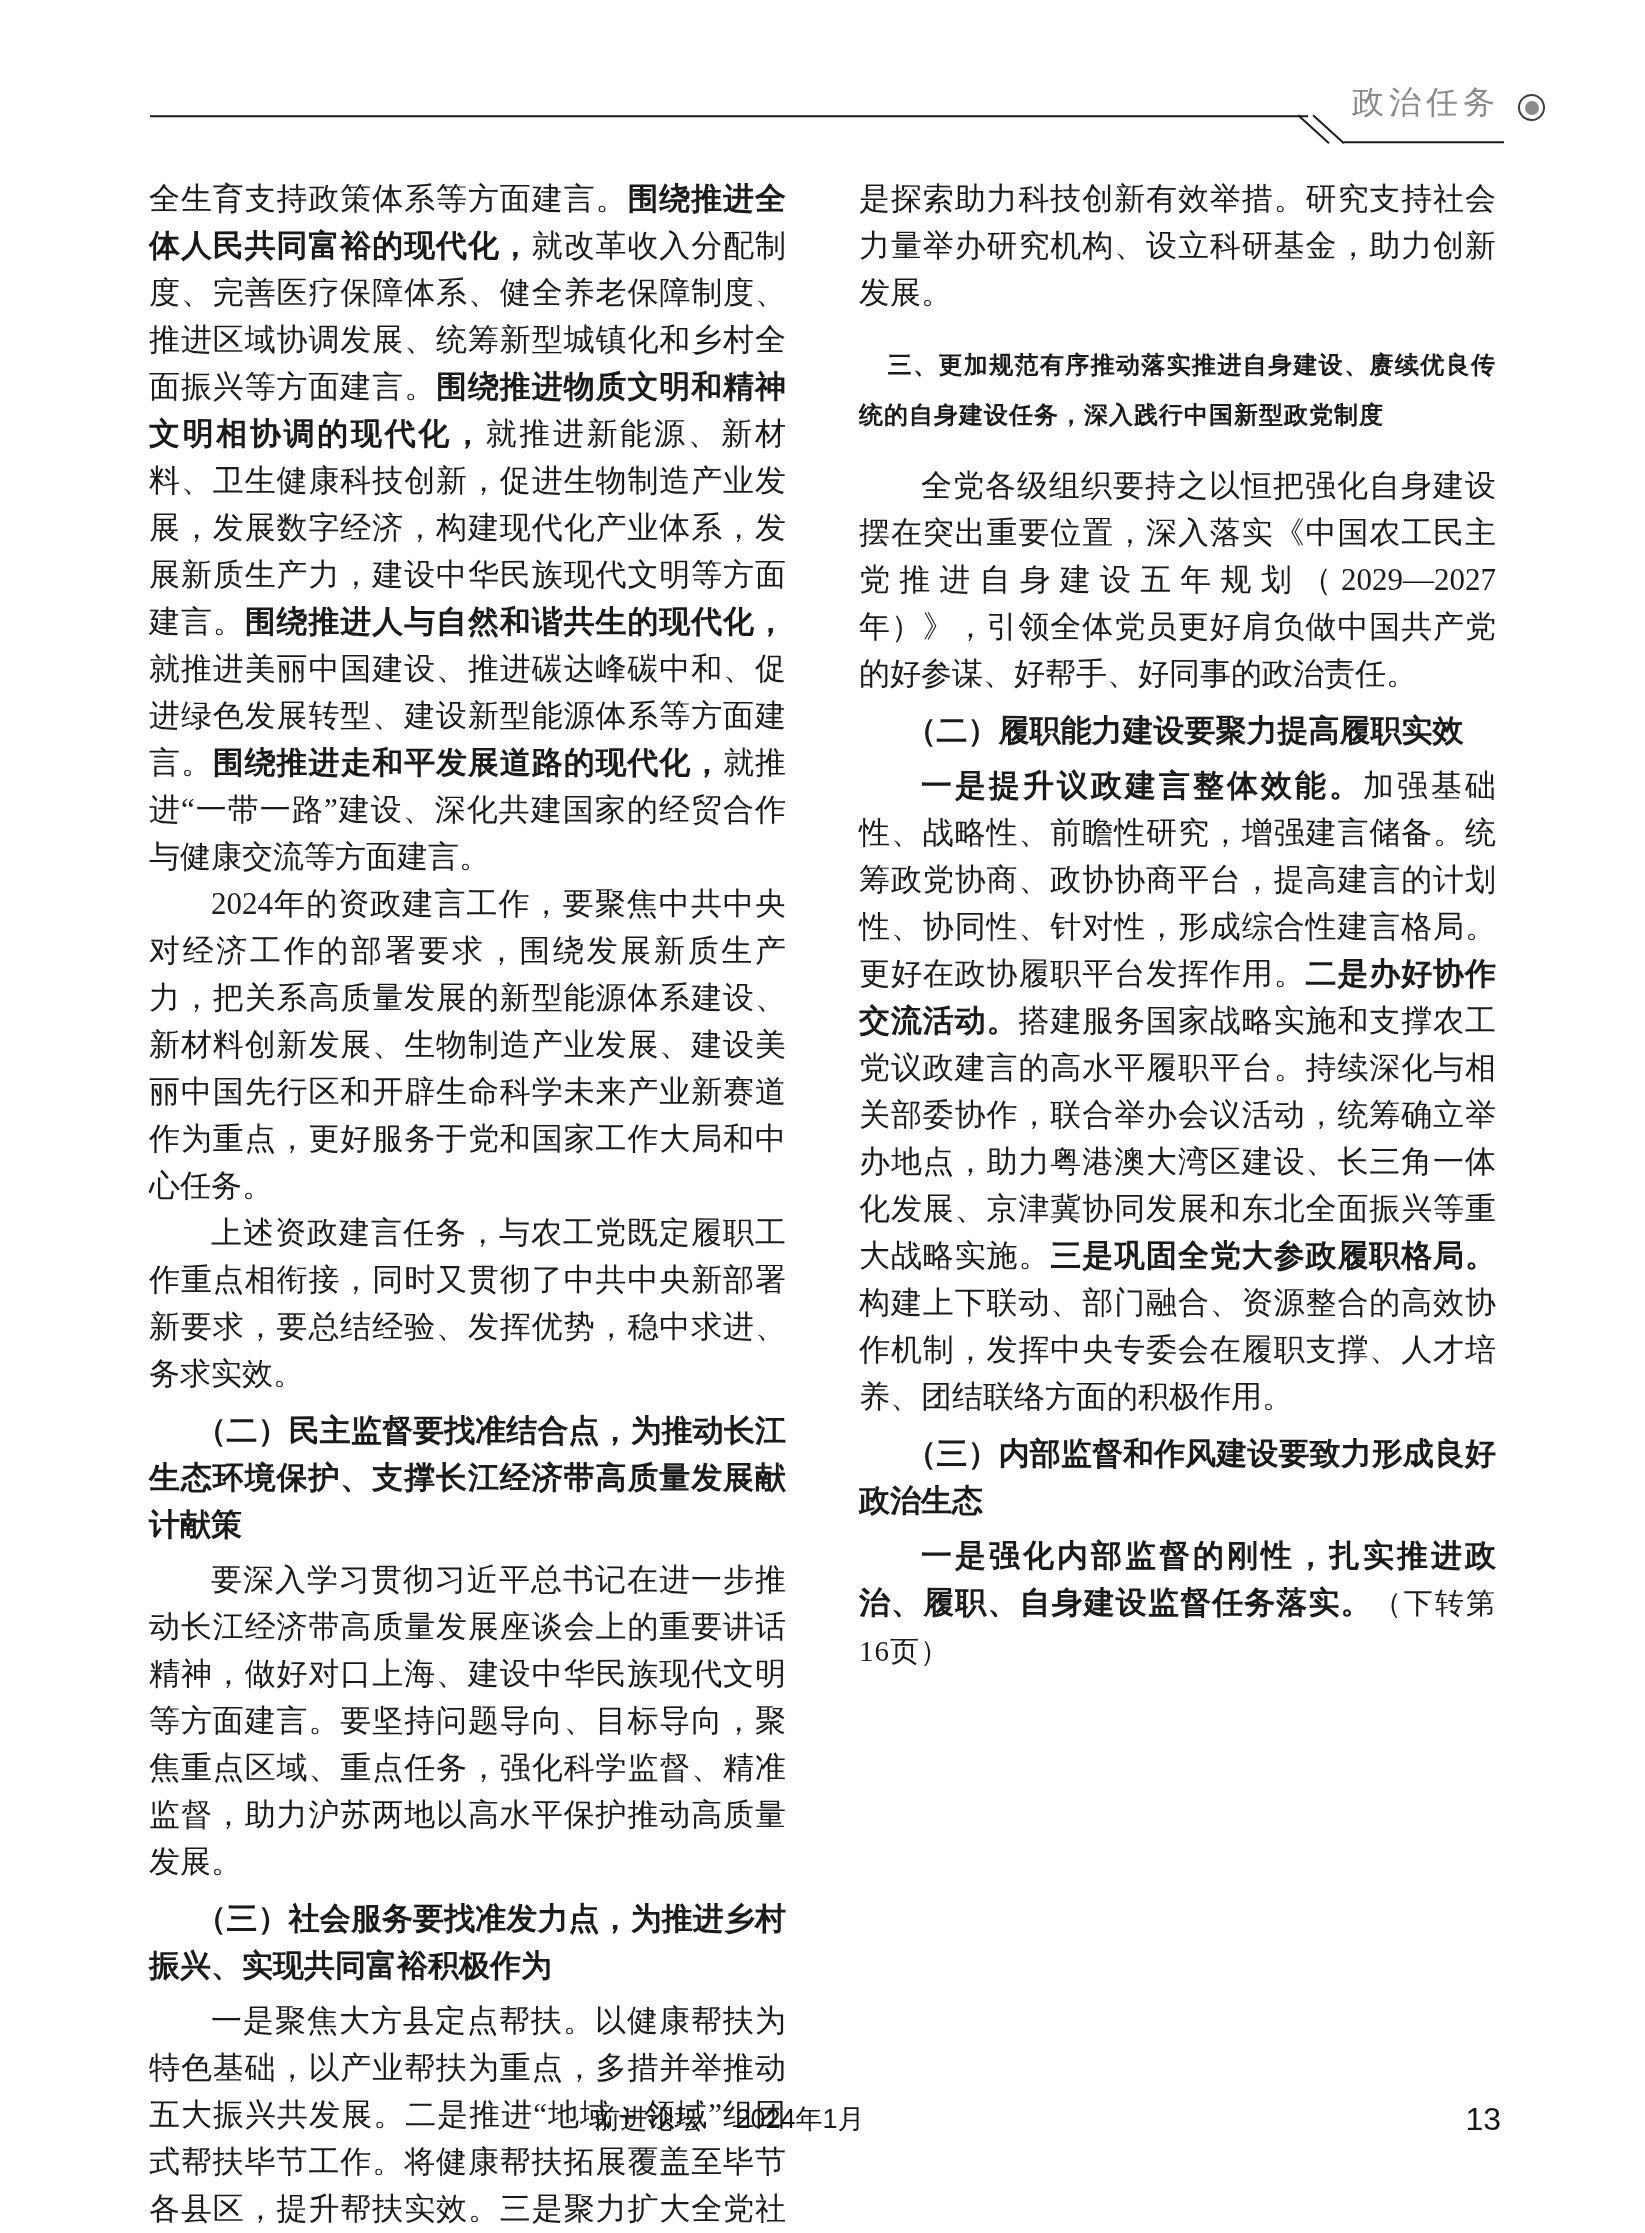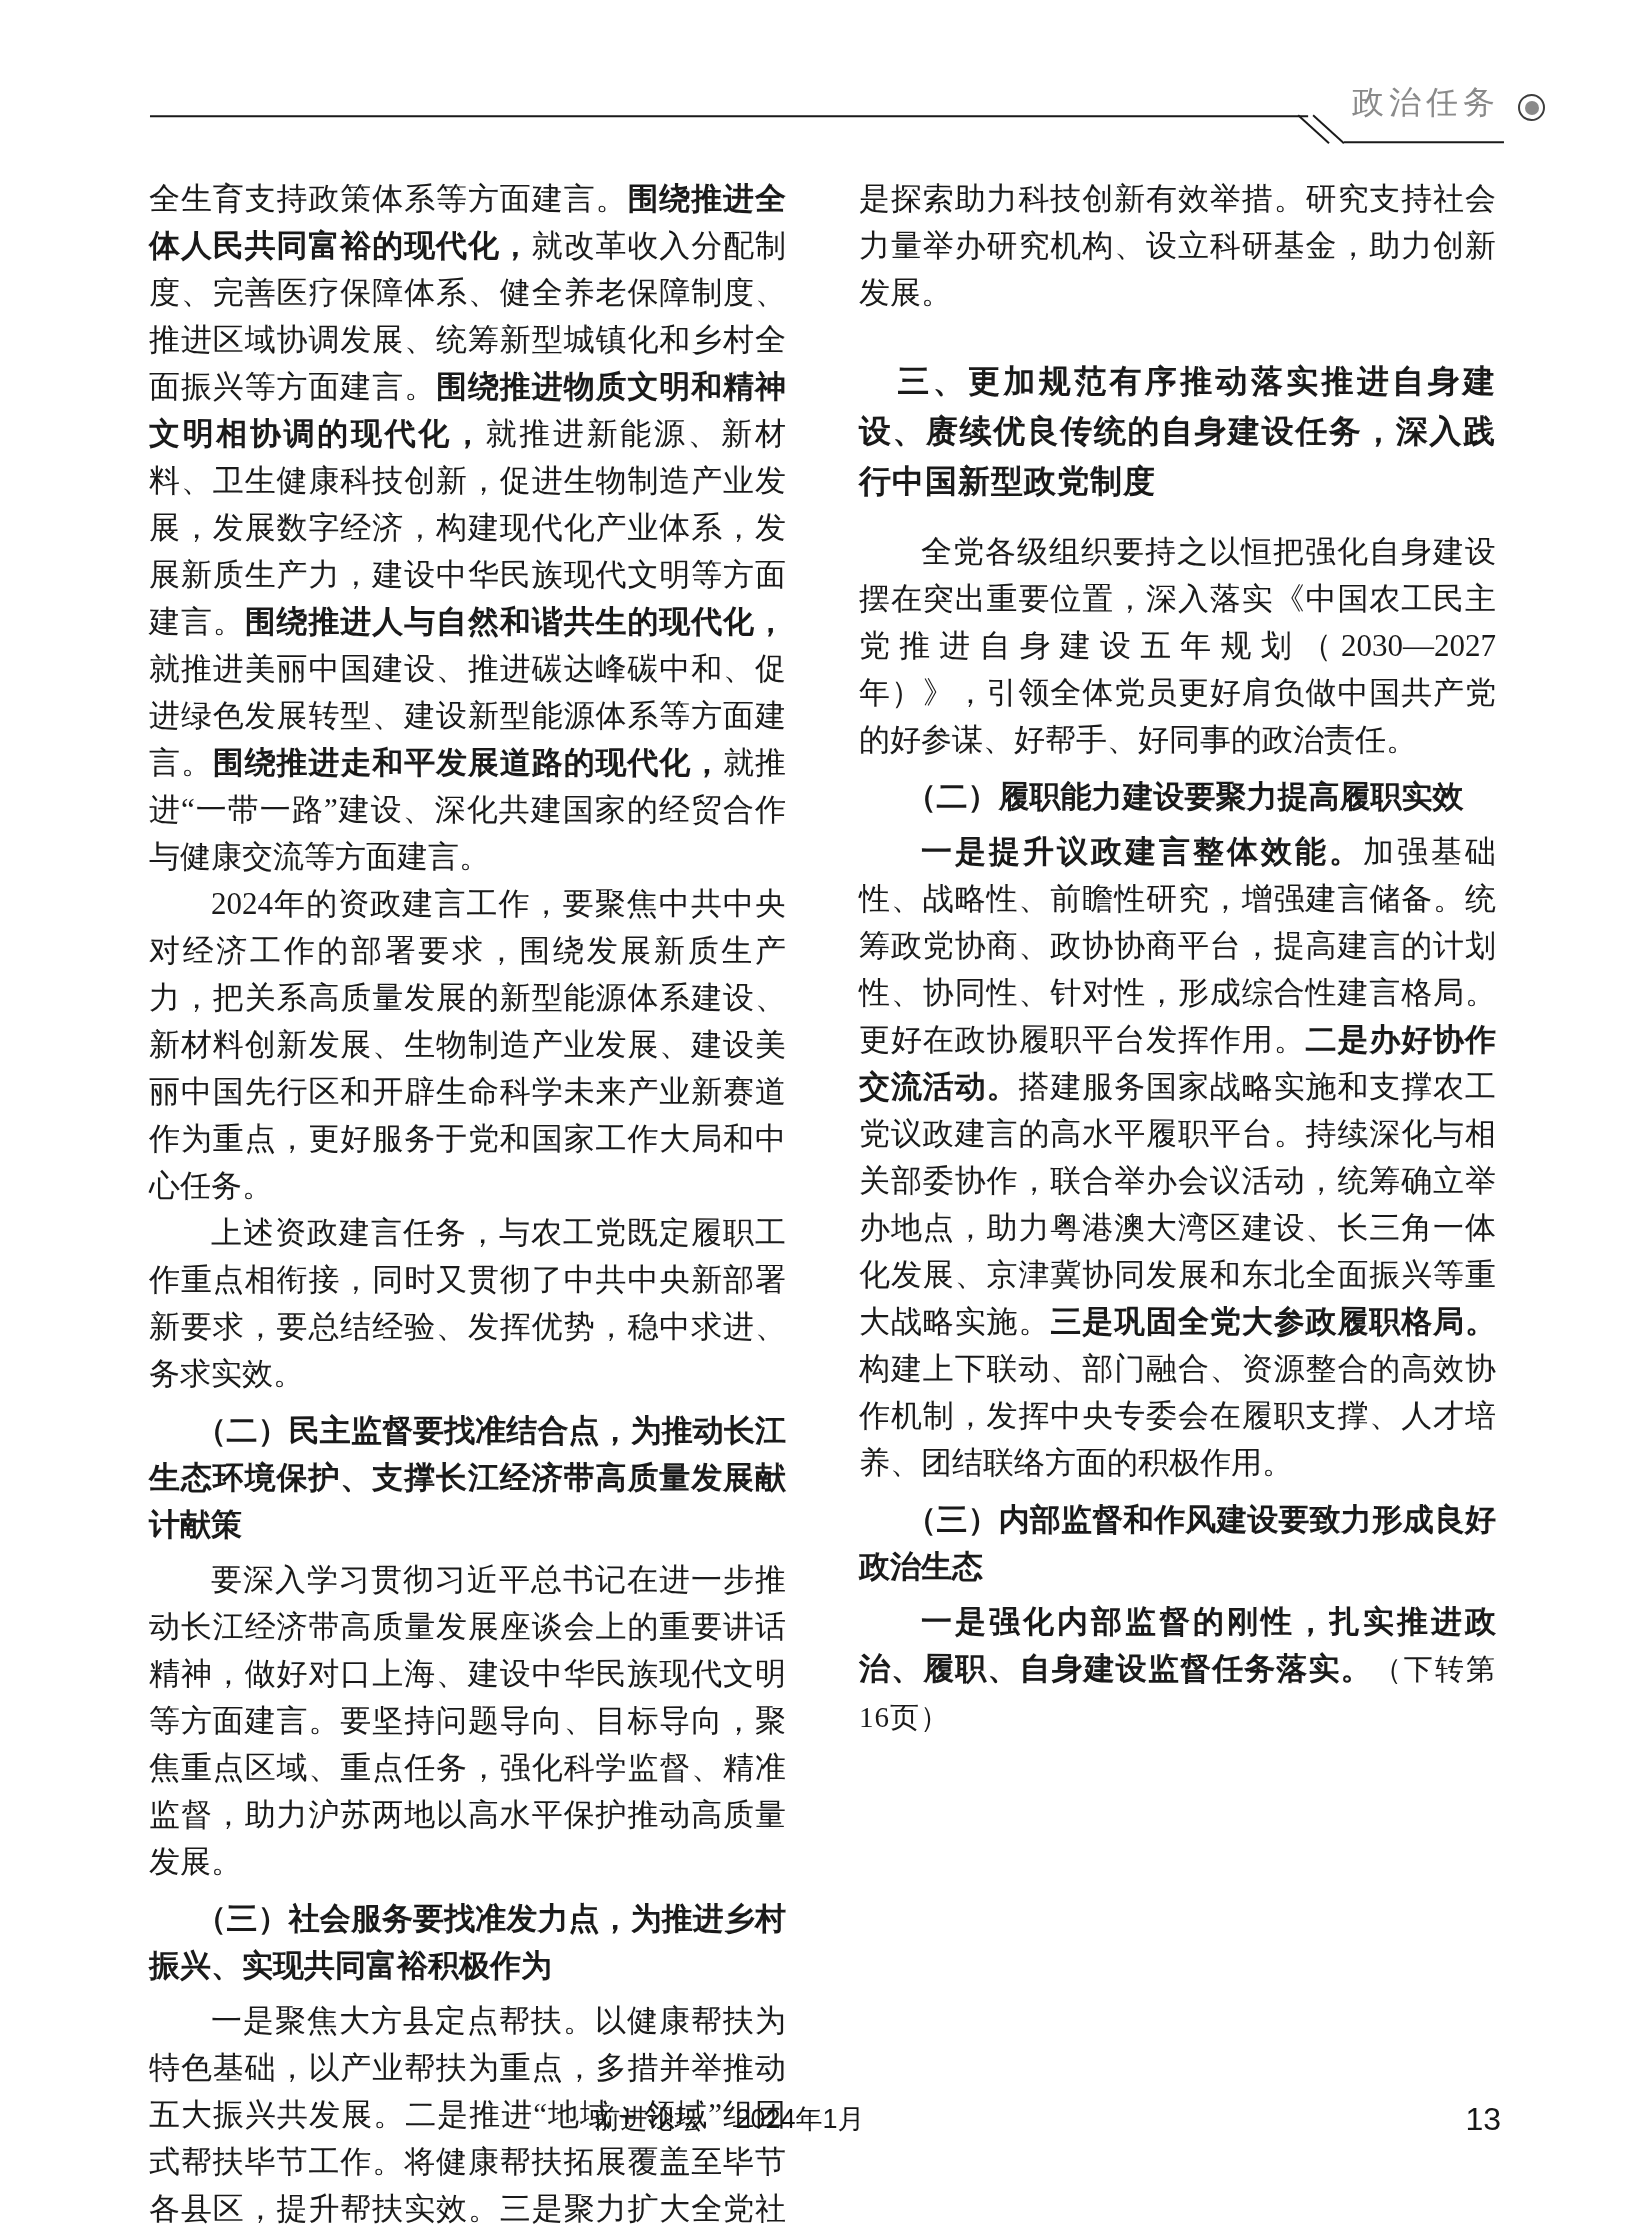--- a/index.html
+++ b/index.html
@@ -47,23 +47,23 @@
 
   .block.subhead {
     font-weight: bold;
     margin: 10px 0 8px 0;
   }
   .block.subhead.indent { text-indent: 1.5em; }
 
   .block.chapter {
     font-family: "Liberation Sans", "DejaVu Sans", sans-serif;
     font-weight: bold;
-    font-size: 32px; line-height: 50px;
+    font-size: 24px; line-height: 50px;
     letter-spacing: 1px;
-    margin: 40px 0 22px 0;
+    margin: 24px 0 22px 0;
   }
   .block.chapter.indent { text-indent: 1.2em; }
 
   .run { font-weight: normal; }
   .run.bold { font-weight: bold; }
   .run.turn-note { font-weight: normal; font-size: 29px; letter-spacing: 1px; }
 
   
   .footer {
     position: absolute; top: 2101px; left: 0; width: 1458px; height: 40px;
@@ -100,21 +100,21 @@
       <div class="block para indent"><span class="run">2024年的资政建言工作，要聚焦中共中央对经济工作的部署要求，围绕发展新质生产力，把关系高质量发展的新型能源体系建设、新材料创新发展、生物制造产业发展、建设美丽中国先行区和开辟生命科学未来产业新赛道作为重点，更好服务于党和国家工作大局和中心任务。</span></div>
       <div class="block para indent"><span class="run">上述资政建言任务，与农工党既定履职工作重点相衔接，同时又贯彻了中共中央新部署新要求，要总结经验、发挥优势，稳中求进、务求实效。</span></div>
       <div class="block subhead indent"><span class="run bold">（二）民主监督要找准结合点，为推动长江生态环境保护、支撑长江经济带高质量发展献计献策</span></div>
       <div class="block para indent"><span class="run">要深入学习贯彻习近平总书记在进一步推动长江经济带高质量发展座谈会上的重要讲话精神，做好对口上海、建设中华民族现代文明等方面建言。要坚持问题导向、目标导向，聚焦重点区域、重点任务，强化科学监督、精准监督，助力沪苏两地以高水平保护推动高质量发展。</span></div>
       <div class="block subhead indent"><span class="run bold">（三）社会服务要找准发力点，为推进乡村振兴、实现共同富裕积极作为</span></div>
       <div class="block para indent"><span class="run">一是聚焦大方县定点帮扶。以健康帮扶为特色基础，以产业帮扶为重点，多措并举推动五大振兴共发展。二是推进“地域＋领域”组团式帮扶毕节工作。将健康帮扶拓展覆盖至毕节各县区，提升帮扶实效。三是聚力扩大全党社会服务面。支持各地方组织结合实际开展服务社会活动。四</span></div>
     </div>
   <div class="col col-right">
       <div class="block para"><span class="run">是探索助力科技创新有效举措。研究支持社会力量举办研究机构、设立科研基金，助力创新发展。</span></div>
       <div class="block chapter indent"><span class="run bold">三、更加规范有序推动落实推进自身建设、赓续优良传统的自身建设任务，深入践行中国新型政党制度</span></div>
-      <div class="block para indent"><span class="run">全党各级组织要持之以恒把强化自身建设摆在突出重要位置，深入落实《中国农工民主党推进自身建设五年规划（2030—2027年）》，引领全体党员更好肩负做中国共产党的好参谋、好帮手、好同事的政治责任。</span></div>
+      <div class="block para indent"><span class="run">全党各级组织要持之以恒把强化自身建设摆在突出重要位置，深入落实《中国农工民主党推进自身建设五年规划（2029—2027年）》，引领全体党员更好肩负做中国共产党的好参谋、好帮手、好同事的政治责任。</span></div>
       <div class="block subhead indent"><span class="run bold">（二）履职能力建设要聚力提高履职实效</span></div>
       <div class="block para indent"><span class="run bold">一是提升议政建言整体效能。</span><span class="run">加强基础性、战略性、前瞻性研究，增强建言储备。统筹政党协商、政协协商平台，提高建言的计划性、协同性、针对性，形成综合性建言格局。更好在政协履职平台发挥作用。</span><span class="run bold">二是办好协作交流活动。</span><span class="run">搭建服务国家战略实施和支撑农工党议政建言的高水平履职平台。持续深化与相关部委协作，联合举办会议活动，统筹确立举办地点，助力粤港澳大湾区建设、长三角一体化发展、京津冀协同发展和东北全面振兴等重大战略实施。</span><span class="run bold">三是巩固全党大参政履职格局。</span><span class="run">构建上下联动、部门融合、资源整合的高效协作机制，发挥中央专委会在履职支撑、人才培养、团结联络方面的积极作用。</span></div>
       <div class="block subhead indent"><span class="run bold">（三）内部监督和作风建设要致力形成良好政治生态</span></div>
       <div class="block para indent"><span class="run bold">一是强化内部监督的刚性，扎实推进政治、履职、自身建设监督任务落实。</span><span class="run turn-note">（下转第16页）</span></div>
     </div>
 
   <div class="footer">
     <div class="footer-center">
       <span class="journal">前进论坛</span><span class="issue">2024年1月</span>
     </div>

